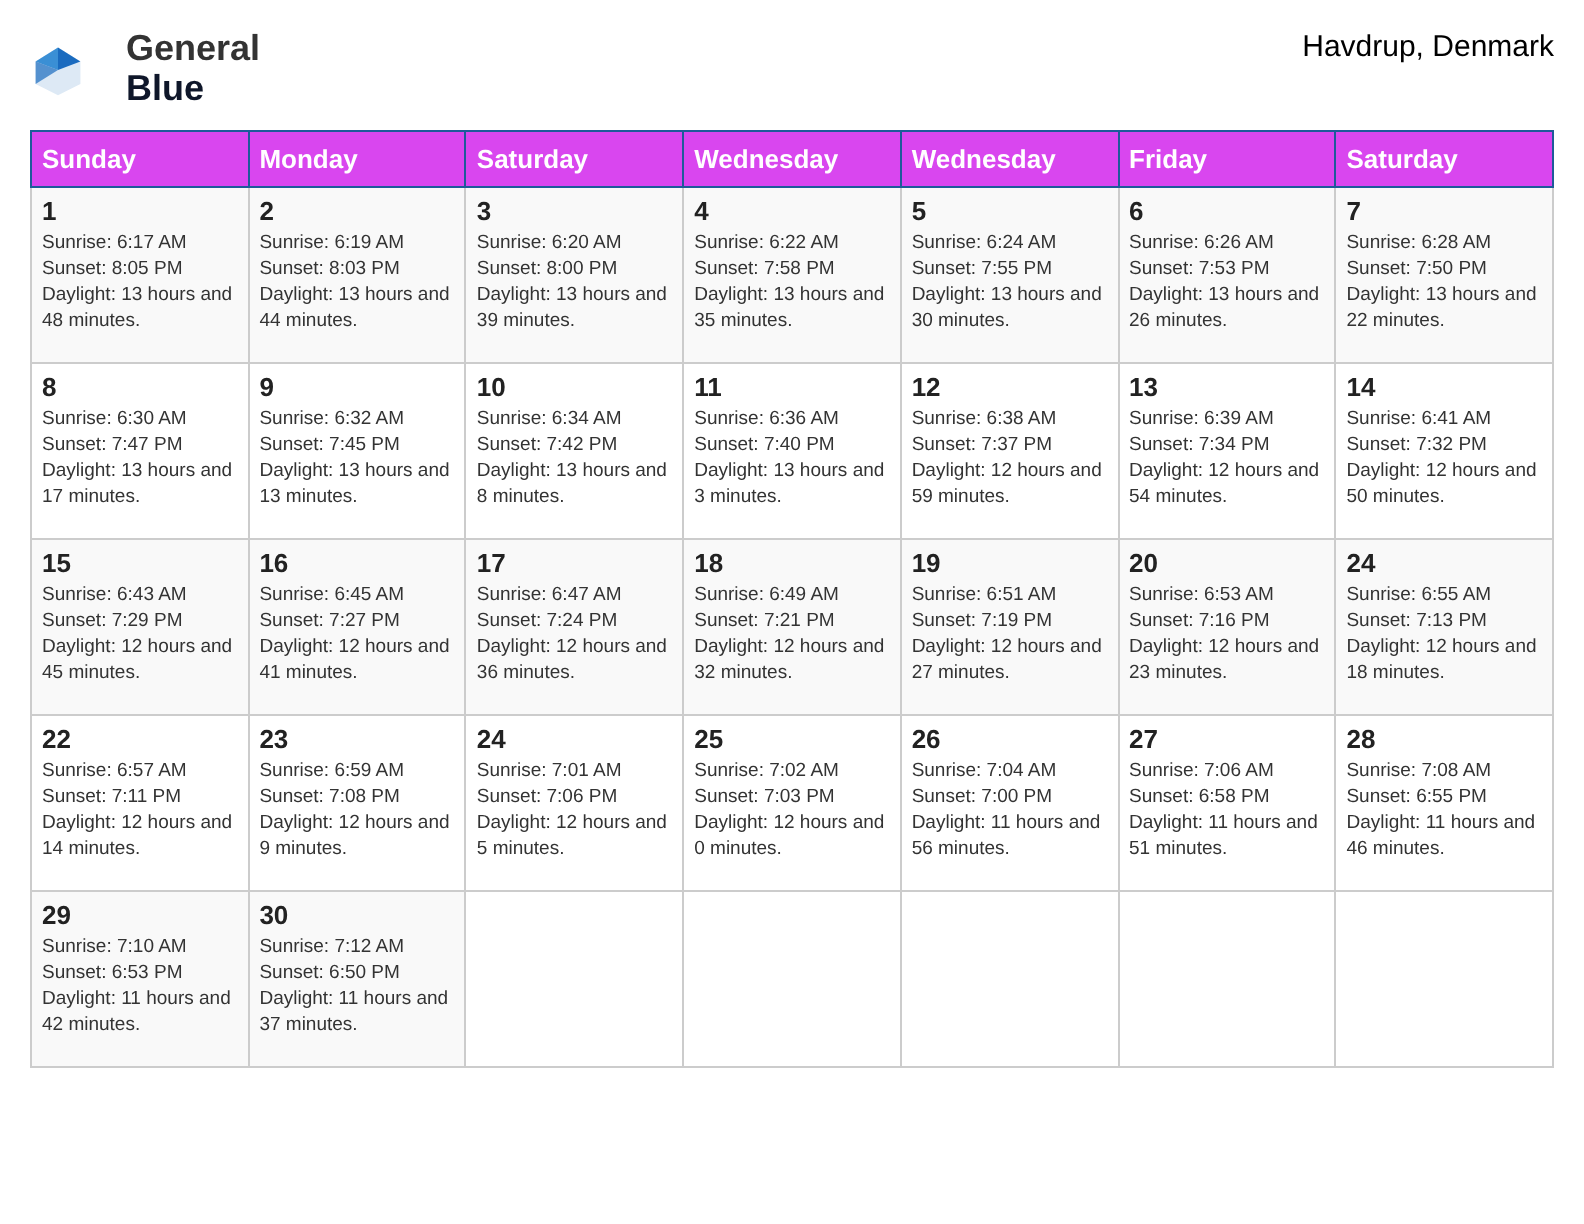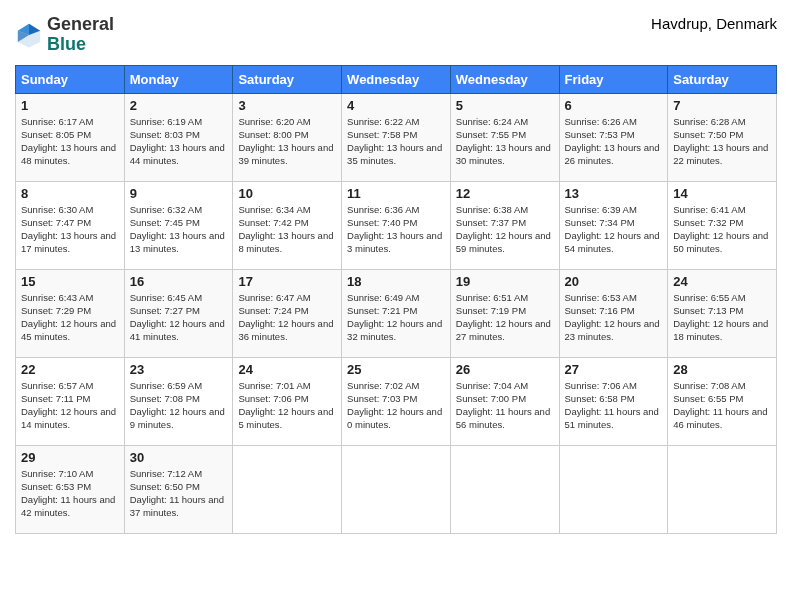--- a/index.html
+++ b/index.html
@@ -12,29 +12,29 @@
     }
     .header {
       display: flex;
       justify-content: space-between;
       align-items: flex-start;
       margin-bottom: 10px;
     }
     .logo {
       display: flex;
       align-items: center;
-      gap: 4px;
+      gap: 20px;
     }
     .logo-text {
       font-size: 18px;
       font-weight: bold;
       line-height: 1.1;
     }
     .logo-general { color: #333; }
-    .logo-blue { color: #0f766e; }
+    .logo-blue { color: #0f172a; }
     .logo-icon {
       width: 28px;
       height: 28px;
     }
     .title-block {
       text-align: right;
     }
     .month-title {
       font-size: 32px;
       font-weight: bold;
@@ -43,21 +43,21 @@
     .location {
       font-size: 15px;
       color: #000000;
     }
     table {
       width: 100%;
       border-collapse: collapse;
       table-layout: fixed;
     }
     thead tr th {
-      background-color: #3b82f6;
+      background-color: #d946ef;
       color: white;
       font-size: 13px;
       font-weight: bold;
       padding: 6px 5px;
       text-align: left;
       border: 1px solid #1e5a9a;
     }
     tbody tr td {
       border: 1px solid #ccc;
       vertical-align: top;

